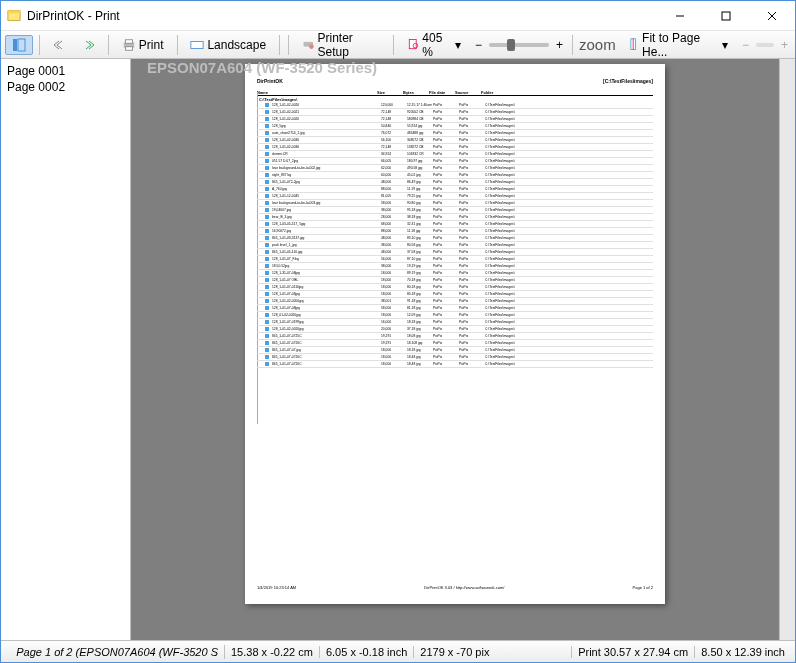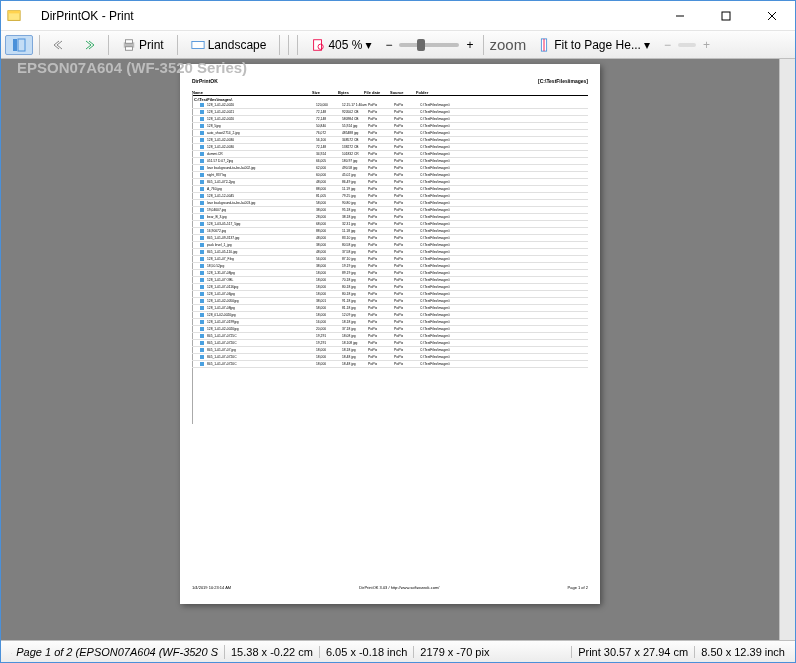--- a/index.html
+++ b/index.html
@@ -17,21 +17,21 @@
   
   .titlebar {
     height: 30px;
     background: #fff;
     display: flex;
     align-items: center;
     justify-content: space-between;
     padding-left: 6px;
     border-bottom: 1px solid #e5e5e5;
   }
-  .titlebar-left { display: flex; align-items: center; gap: 20px; }
+  .titlebar-left { display: flex; align-items: center; gap: 6px; }
   .title-text { font-size: 12px; color: #000; }
   .win-controls { display: flex; }
   .win-btn {
     width: 46px; height: 30px;
     display: flex; align-items: center; justify-content: center;
     cursor: pointer;
   }
   
   .toolbar {
     height: 28px;
@@ -217,20 +217,27 @@
   </div>
   <div class="tb-sep"></div>
   <div class="tb-btn">
     <span class="icn"><svg viewBox="0 0 16 16">
           <rect x="1" y="4" width="14" height="8" fill="#fff" stroke="#4a90d9"></rect>
         </svg></span>
     <span>Landscape</span>
   </div>
   <div class="tb-sep"></div>
   <div class="tb-sep"></div>
+  <div class="tb-btn">
+    <span class="icn"><svg viewBox="0 0 16 16">
+          <rect x="2" y="5" width="12" height="6" fill="#bbb"></rect>
+          <circle cx="12" cy="11" r="3" fill="#d88"></circle>
+        </svg></span>
+    <span>Printer Setup</span>
+  </div>
   <div class="tb-sep"></div>
   <div class="tb-btn">
     <span class="icn"><svg viewBox="0 0 16 16">
           <rect x="3" y="2" width="9" height="12" fill="#fff" stroke="#e04"></rect>
           <circle cx="11" cy="10" r="3" fill="none" stroke="#e04"></circle>
         </svg></span>
     <span>405 %</span>
     <span>▾</span>
   </div>
   <div class="tb-btn" style="padding:2px 2px">−</div>
@@ -245,20 +252,24 @@
         </svg></span>
     <span>Fit to Page He...</span>
     <span>▾</span>
   </div>
   <div class="tb-btn" style="padding:2px 2px;color:#aaa">−</div>
   <div style="flex:0 0 18px;height:4px;background:#ddd;border-radius:2px"></div>
   <div class="tb-btn" style="padding:2px 2px;color:#aaa">+</div>
 </div>
 
 <div class="main">
+  <div class="sidebar" id="sidebar">
+      <div class="page-item">Page 0001</div>
+      <div class="page-item">Page 0002</div>
+    </div>
   <div class="preview-wrap">
     <div class="preview-scroller">
       <div class="printer-header">EPSON07A604 (WF-3520 Series)</div>
       <div class="paper">
         <div class="paper-top-row">
           <span>DirPrintOK</span>
           <span>[C:\TestFiles\images]</span>
         </div>
         <div class="paper-header-row" id="phrow">
             <span class="c-name">Name</span>

